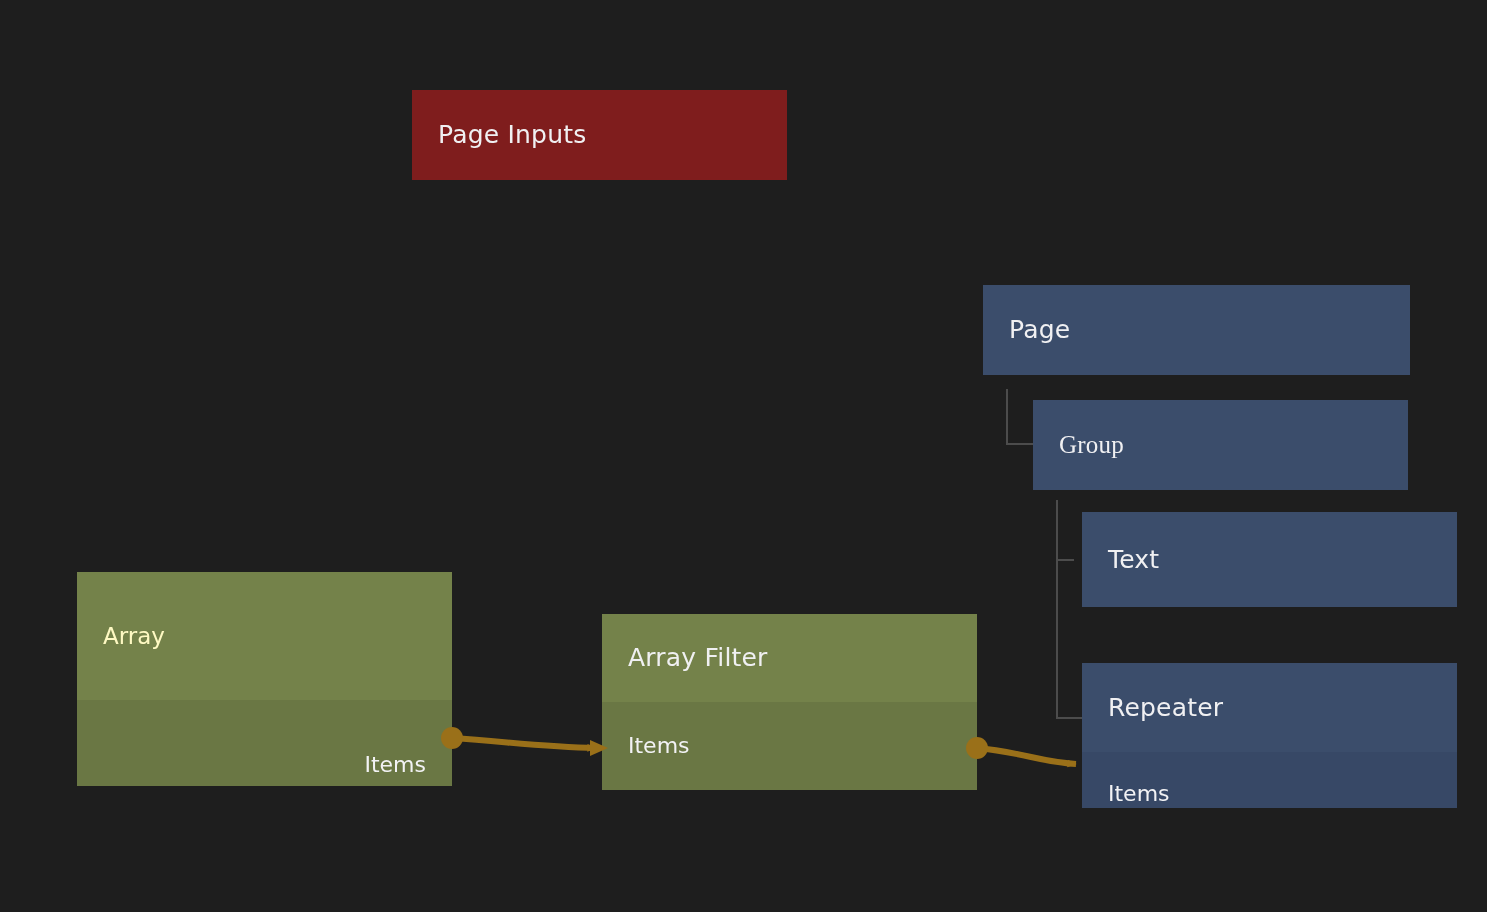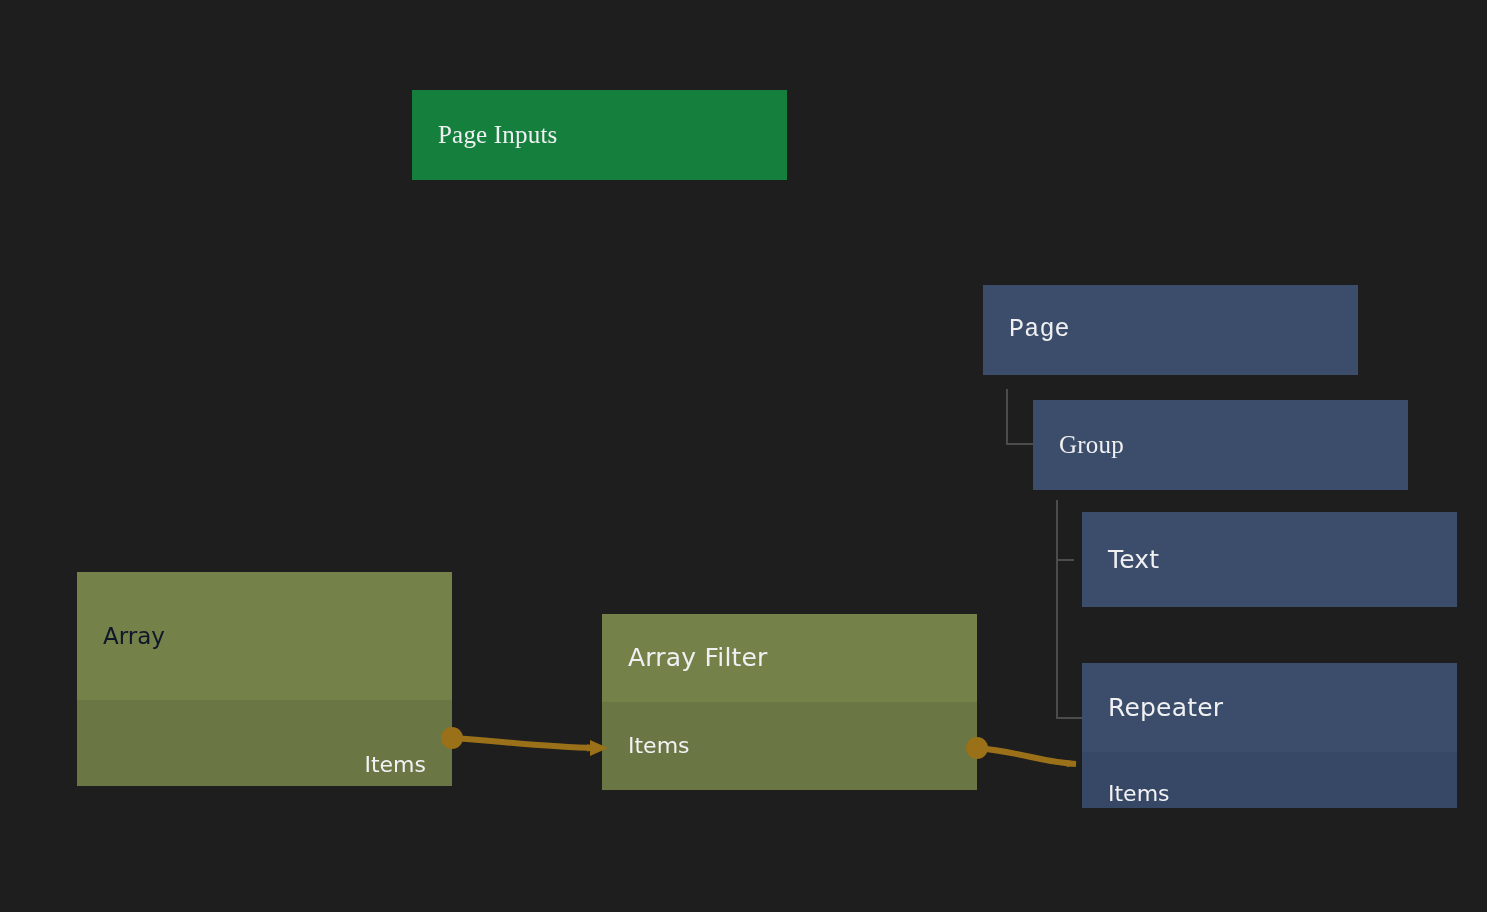--- a/index.html
+++ b/index.html
@@ -33,21 +33,21 @@
     flex: none;
   }
   .node-title {
     color: #f0f0f2;
     font-size: 25px;
     line-height: 30px;
     letter-spacing: .2px;
     white-space: nowrap;
   }
   .node-subtitle {
-    color: #0f172a;
+    color: #fef9c3;
     font-size: 23px;
     line-height: 28px;
     white-space: nowrap;
   }
   .node-body {
     flex: 1 1 auto;
     position: relative;
     display: flex;
     flex-direction: column;
     justify-content: center;
@@ -62,21 +62,21 @@
   .port-row.out { justify-content: flex-end; }
   .port-row.in  { justify-content: flex-start; }
   .port-label {
     color: #f2f2f4;
     font-size: 22px;
     line-height: 26px;
     white-space: nowrap;
   }
 
   
-  .purple .node-header { background: #15803d; font-family: Liberation Serif, serif; }
+  .purple .node-header { background: #7f1d1d; }
 
   .olive  .node-header { background: #74824a; }
   .olive  .node-body   { background: #6a7744; }
 
   .blue   .node-header { background: #3b4d6b; }
   .blue   .node-body   { background: #374866; }
 
   
   .tree-line {
     position: absolute;
@@ -125,21 +125,21 @@
     <div class="node-header" style="height:88px;">
       <div class="node-title">Array Filter</div>
     </div>
     <div class="node-body">
       <div class="port-row in" style="position:absolute; left:0; top:24px; width:100%;">
         <span class="port-label">Items</span>
       </div>
     </div>
   </div>
 
-  <div class="node blue" style="left:983px; top:285px; width:375px; height:90px;font-family:Liberation Mono, monospace;">
+  <div class="node blue" style="left:983px; top:285px; width:427px; height:90px;">
     <div class="node-header" style="height:90px;">
       <div class="node-title">Page</div>
     </div>
   </div>
 
   <div class="node blue" style="left:1033px; top:400px; width:375px; height:90px;font-family:Liberation Serif, serif;">
     <div class="node-header" style="height:90px;">
       <div class="node-title">Group</div>
     </div>
   </div>

